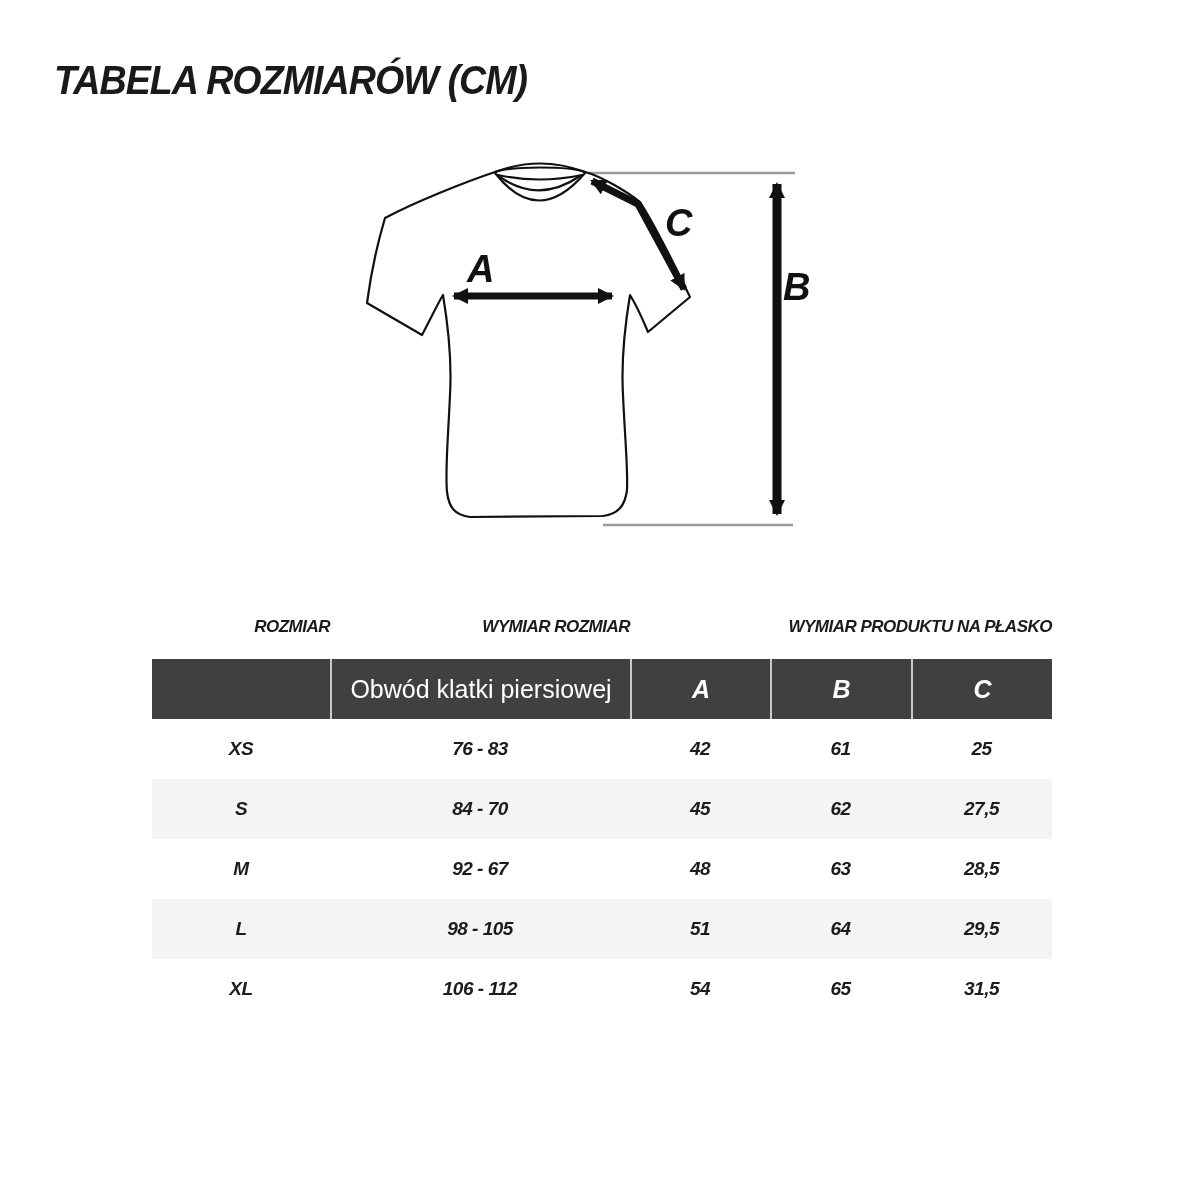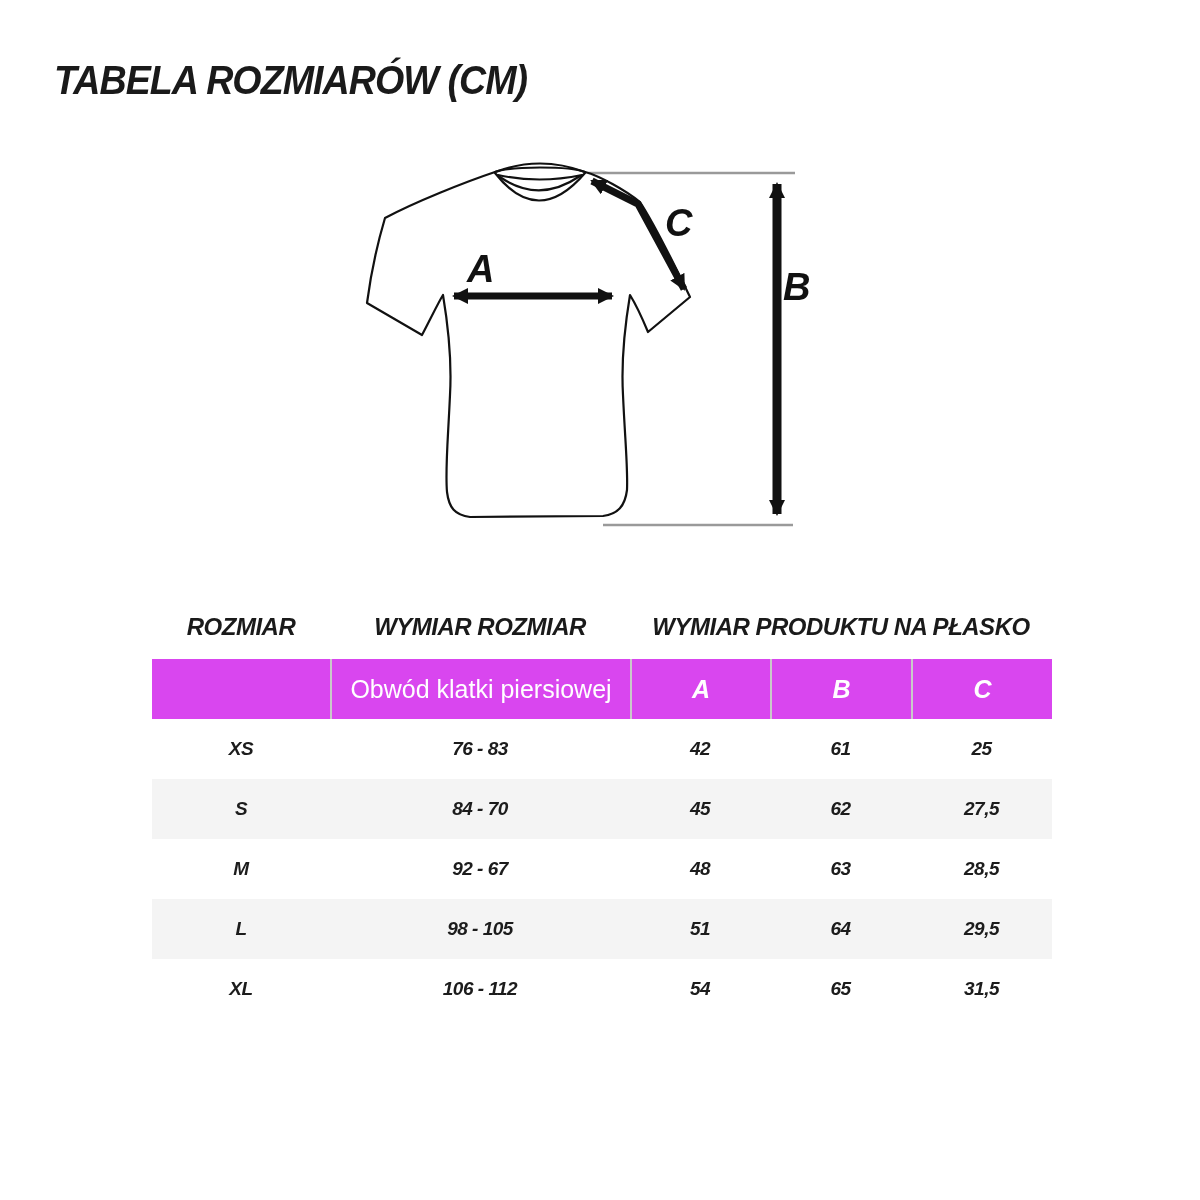--- a/index.html
+++ b/index.html
@@ -32,37 +32,37 @@
   }
 
   .group-row {
     display: grid;
     grid-template-columns: 178px 300px 422px;
     height: 37px;
     align-items: center;
     margin-bottom: 14px;
   }
   .group-cell {
-    text-align: center;
-    font-size: 24px;
+    text-align: right;
+    font-size: 17px;
     font-weight: 700;
     font-style: italic;
     letter-spacing: -0.5px;
     color: #1a1a1a;
     white-space: nowrap;
   }
 
   .grid-row {
     display: grid;
     grid-template-columns: 178px 300px 140px 141px 141px;
     height: 60px;
     align-items: center;
   }
   .head-row {
-    background: #d946ef;
+    background: #404040;
     color: #ffffff;
   }
   .head-row .cell { 
     height: 60px;
     display: flex;
     align-items: center;
     justify-content: center;
   }
   .head-row .cell + .cell { border-left: 2px solid #c9c9c9; }
   .subhead-text {

